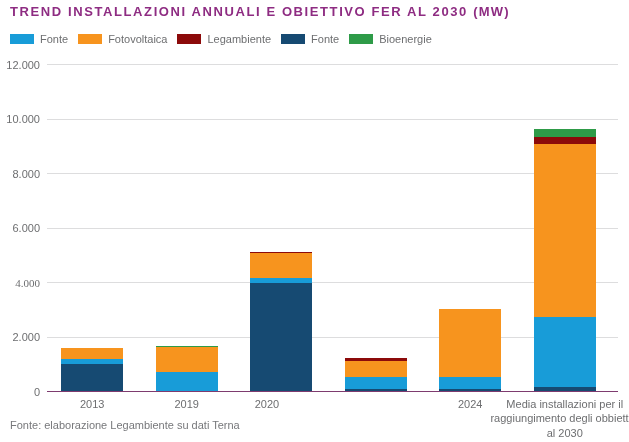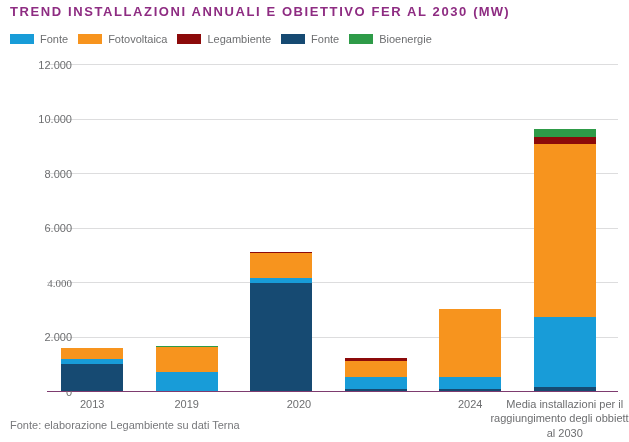--- a/index.html
+++ b/index.html
@@ -18,21 +18,21 @@
     display:flex; align-items:center;
     font-size:11px; color:#6D6E70;
   }
   .legend-item { display:flex; align-items:center; margin-right:10px; }
   .swatch { width:24px; height:10px; margin-right:6px; flex:none; }
   .plot { position:absolute; left:45px; top:64px; width:573px; height:327px; }
   .gridline { position:absolute; left:2px; right:0; height:1px; background:#DDDDDE; }
   .baseline { position:absolute; left:2px; right:0; height:1px; background:#7E3B6F; }
   .ytick {
     position:absolute; left:-45px; width:40px; text-align:right;
-    font-size:11px; color:#6D6E70; transform:translateY(-50%);padding-left:32px;
+    font-size:11px; color:#6D6E70; transform:translateY(-50%);
   }
   .bar {
     position:absolute; bottom:0; width:62px;
     display:flex; flex-direction:column-reverse;
   }
   .bar-seg { flex:none; width:100%; }
   .xlabel {
     position:absolute; top:333px; width:150px; text-align:center;
     font-size:11px; line-height:1.3; color:#6D6E70;
   }
@@ -99,21 +99,21 @@
         <div class="bar-seg" style="height: 24.52px; background: rgb(247, 148, 30);"></div>
         <div class="bar-seg" style="height: 1.36px; background: rgb(46, 155, 72);"></div>
       </div>
       <div class="xlabel" style="left: 66.75px;">2019</div>
       <div class="bar" style="left: 205.25px;">
         <div class="bar-seg" style="height: 107.64px; background: rgb(22, 74, 114);"></div>
         <div class="bar-seg" style="height: 5.45px; background: rgb(24, 156, 216);"></div>
         <div class="bar-seg" style="height: 24.52px; background: rgb(247, 148, 30);"></div>
         <div class="bar-seg" style="height: 1.64px; background: rgb(140, 10, 10);"></div>
       </div>
-      <div class="xlabel" style="left: 179px;">2020</div>
+      <div class="xlabel" style="left: 147px;">2020</div>
       <div class="bar" style="left: 299.75px;">
         <div class="bar-seg" style="height: 2.18px; background: rgb(22, 74, 114);"></div>
         <div class="bar-seg" style="height: 11.45px; background: rgb(24, 156, 216);"></div>
         <div class="bar-seg" style="height: 16.62px; background: rgb(247, 148, 30);"></div>
         <div class="bar-seg" style="height: 3.27px; background: rgb(140, 10, 10);"></div>
       </div>
       <div class="bar" style="left: 394.25px;">
         <div class="bar-seg" style="height: 2.18px; background: rgb(22, 74, 114);"></div>
         <div class="bar-seg" style="height: 11.45px; background: rgb(24, 156, 216);"></div>
         <div class="bar-seg" style="height: 68.67px; background: rgb(247, 148, 30);"></div>

